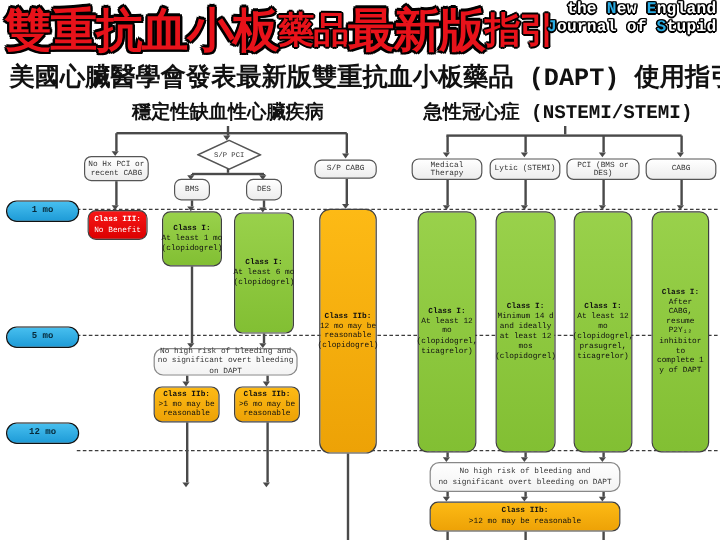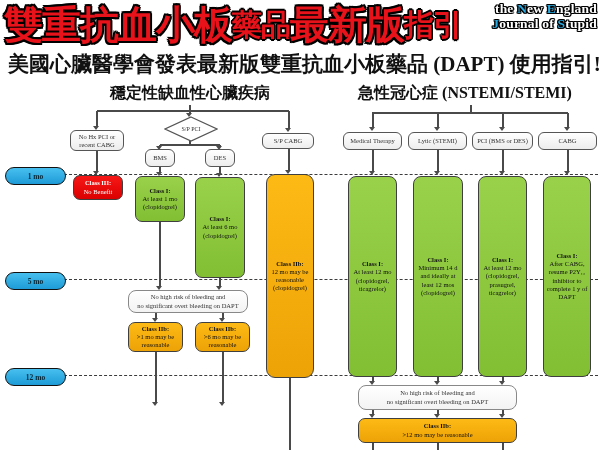--- a/index.html
+++ b/index.html
@@ -1,17 +1,17 @@
 <!DOCTYPE html>
 <html><head>
 <meta charset="utf-8">
 <style>
   html,body{margin:0;padding:0;background:#fff;}
   #stage{position:relative;width:600px;height:450px;overflow:hidden;background:#fff;
-         font-family:Liberation Serif, serif;}
+         font-family:Liberation Mono, monospace;}
 
   
   .title-row{position:absolute;left:4px;top:0px;height:50px;display:flex;align-items:center;white-space:nowrap;z-index:5;}
   .tbig{font-size:39px;font-weight:bold;color:#e8121a;letter-spacing:-1px;
         text-shadow:2px 0 0 #000,-2px 0 0 #000,0 2px 0 #000,0 -2px 0 #000,
                     1.6px 1.6px 0 #000,-1.6px 1.6px 0 #000,1.6px -1.6px 0 #000,-1.6px -1.6px 0 #000;}
   .tsm{font-size:30px;font-weight:bold;color:#e8121a;letter-spacing:-1px;
         text-shadow:1.6px 0 0 #000,-1.6px 0 0 #000,0 1.6px 0 #000,0 -1.6px 0 #000,
                     1.2px 1.2px 0 #000,-1.2px 1.2px 0 #000,1.2px -1.2px 0 #000,-1.2px -1.2px 0 #000;}
   .logo{position:absolute;right:3px;top:2px;text-align:right;font-weight:bold;font-size:13.5px;
@@ -72,21 +72,21 @@
 
   <div class="sec-h" style="left:60px;width:260px;">穩定性缺血性心臟疾病</div>
   <div class="sec-h" style="left:334px;width:262px;">急性冠心症 (NSTEMI/STEMI)</div>
 
   <div class="dash" style="left:64px;top:174px;width:534px;"></div>
   <div class="dash" style="left:64px;top:279px;width:534px;"></div>
   <div class="dash" style="left:64px;top:375px;width:534px;"></div>
 
   <div class="pill" style="top:167px;">1 mo</div>
   <div class="pill" style="top:272px;">5 mo</div>
-  <div class="pill" style="top:368px;">12 mo</div>
+  <div class="pill" style="top:352px;">12 mo</div>
 
   <div class="vline" style="left:189px;top:105px;height:5px;"></div>
   <div class="hline" style="left:97px;top:110px;width:192px;"></div>
   <div class="arr" style="left:96px;top:111px;height:15px;"></div>
   <div class="arr" style="left:189px;top:111px;height:2px;"></div>
   <div class="arr" style="left:288px;top:111px;height:17px;"></div>
 
   <div class="vline" style="left:189px;top:140px;height:4px;"></div>
   <div class="hline" style="left:160px;top:144px;width:60px;"></div>
   <div class="arr" style="left:159px;top:145px;height:1px;"></div>

